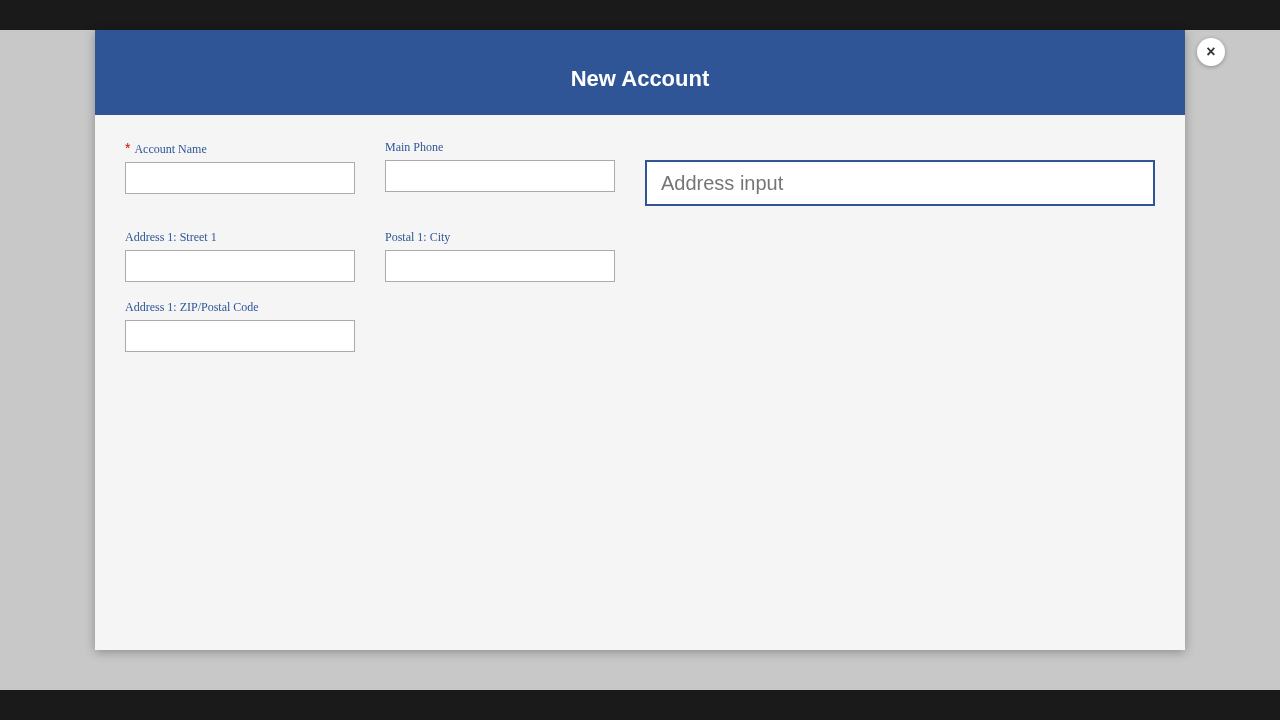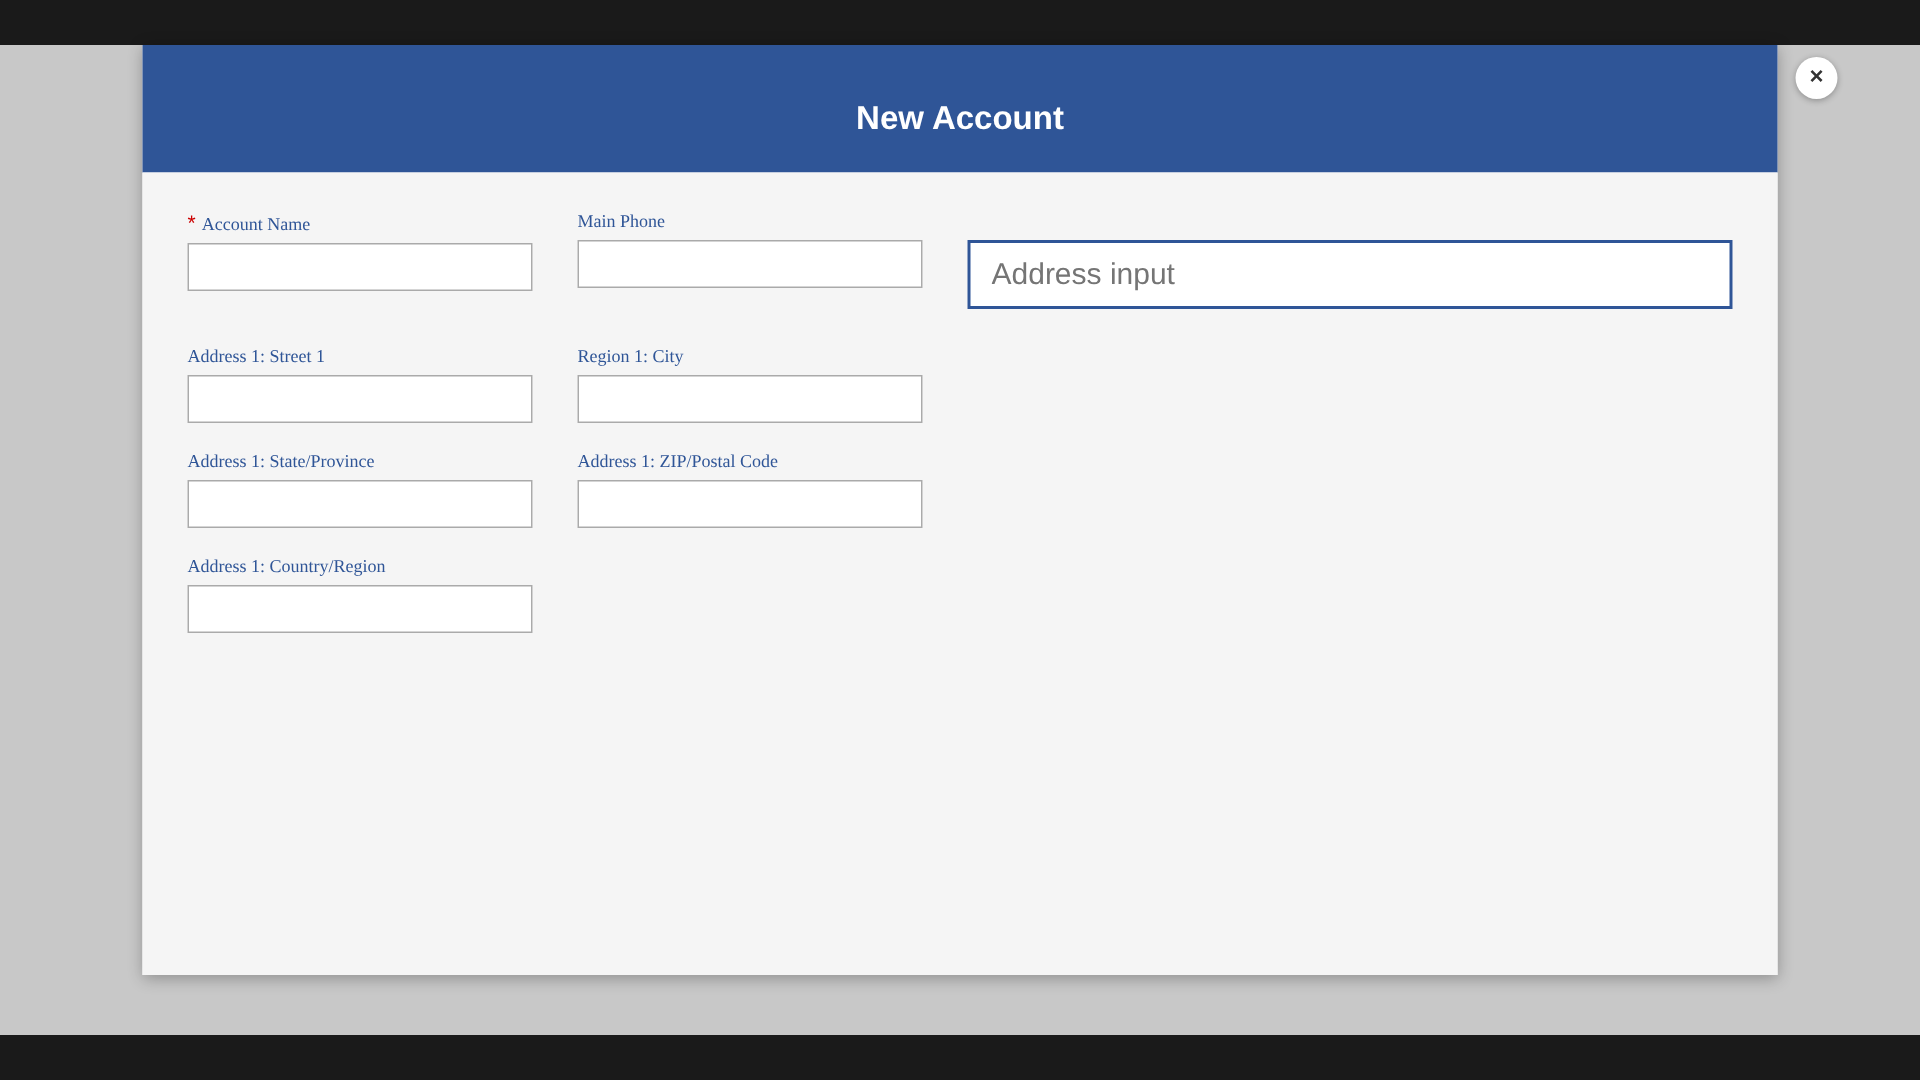--- a/index.html
+++ b/index.html
@@ -203,38 +203,30 @@
       </div>
 
       <div class="two-col-section">
 
         <div class="form-group">
           <label class="form-label">Address 1: Street 1</label>
           <input class="form-input" type="text" style="">
         </div>
 
         <div class="form-group">
-          <label class="form-label">Region 1: City</label>
+          <label class="form-label">Postal 1: City</label>
           <input class="form-input" type="text" style="">
         </div>
 
-        <div class="form-group">
-          <label class="form-label">Address 1: State/Province</label>
-          <input class="form-input" type="text" style="">
-        </div>
 
         <div class="form-group">
           <label class="form-label">Address 1: ZIP/Postal Code</label>
           <input class="form-input" type="text" style="">
         </div>
 
-        <div class="form-group">
-          <label class="form-label">Address 1: Country/Region</label>
-          <input class="form-input" type="text" style="">
-        </div>
 
 
 
       </div>
 
     </div>
   </div>
 </div>
 
 <div class="bottom-bar"></div>

